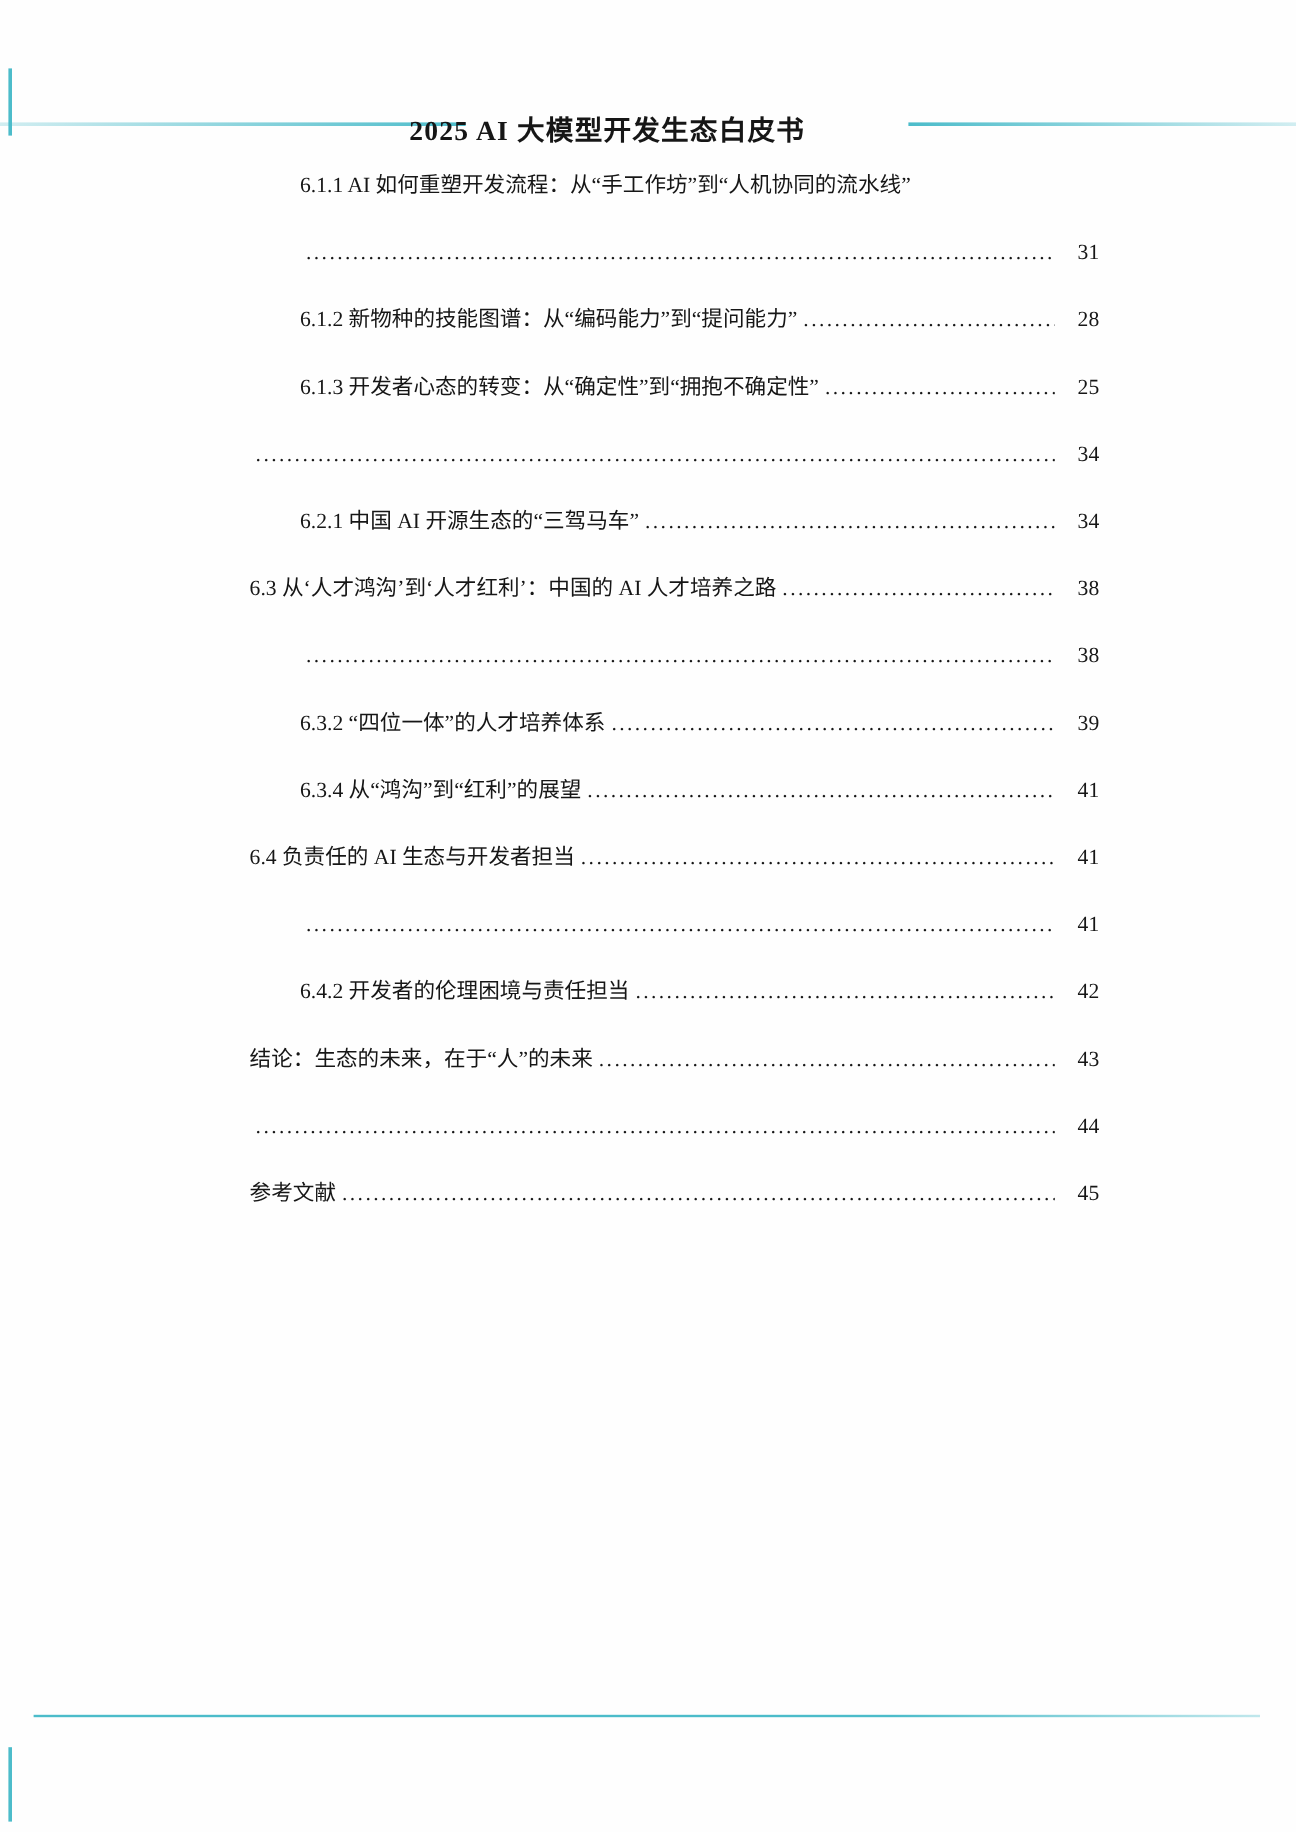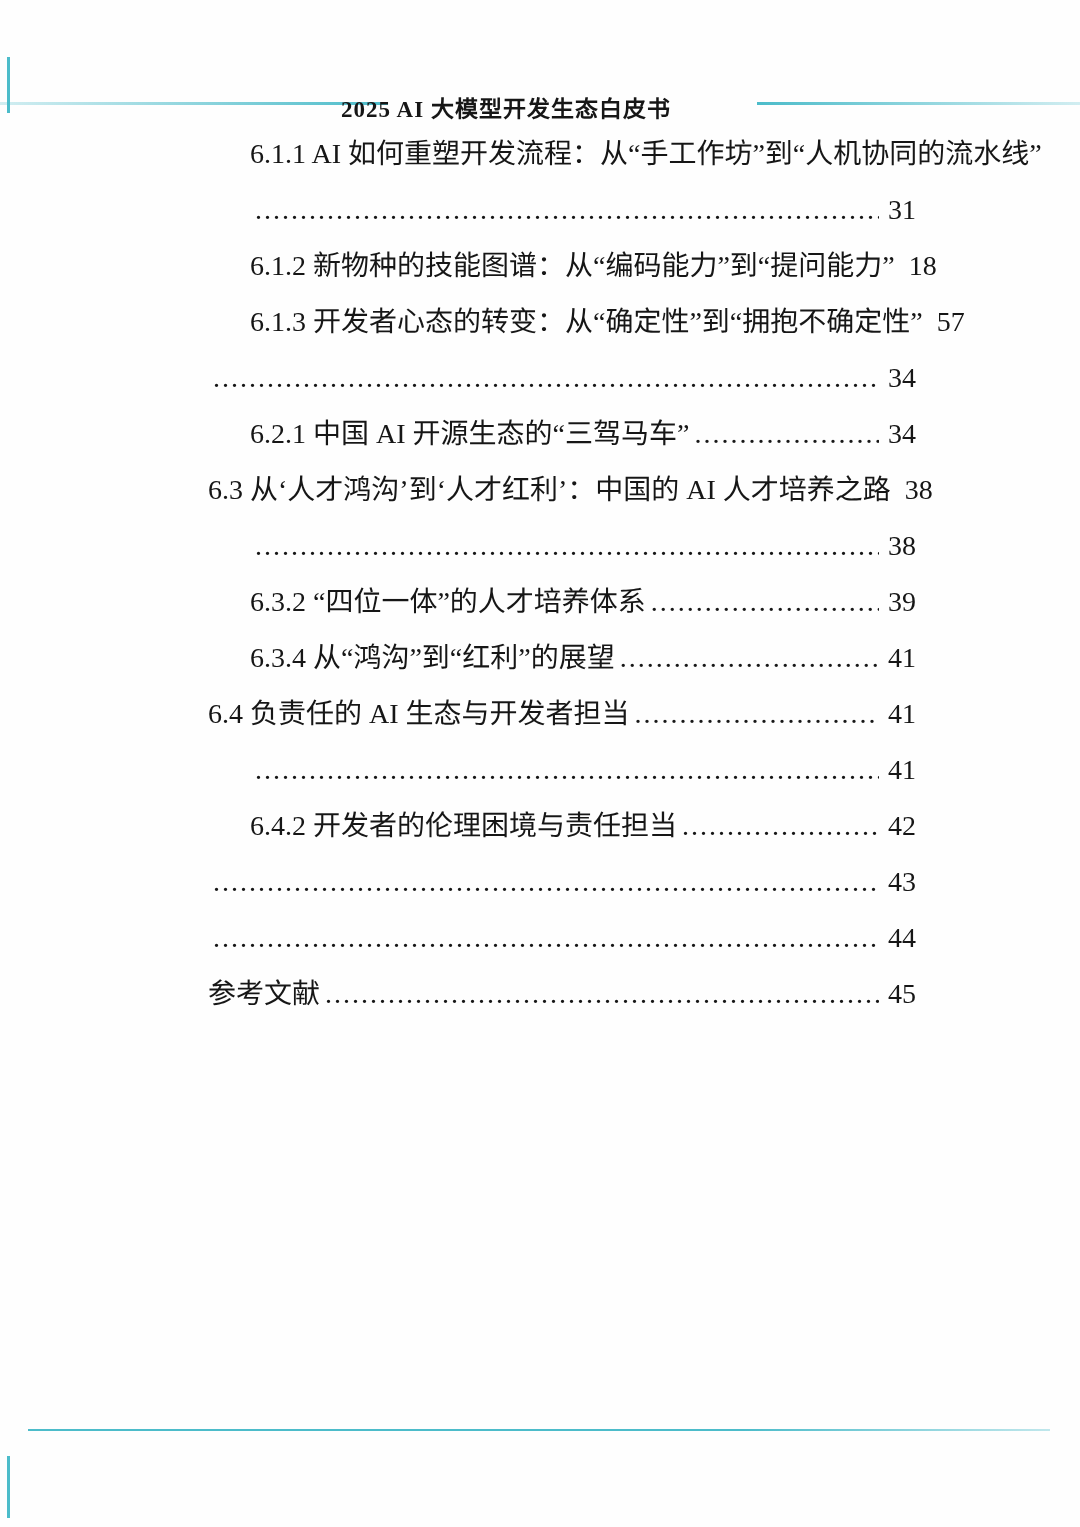--- a/index.html
+++ b/index.html
@@ -51,21 +51,21 @@
     letter-spacing: 1px;
     white-space: nowrap;
   }
 
   
   .toc {
     position: absolute;
     top: 126px;
     left: 208px;
     width: 708px;
-    font-size: 28px;
+    font-size: 18px;
     line-height: 56px;
   }
   .toc-row {
     display: flex;
     align-items: baseline;
   }
   .toc-row.indent-1 { padding-left: 42px; }
   .toc-row.wrap { display: block; }
   .toc-line2 {
     display: flex;
@@ -115,26 +115,26 @@
     <div class="toc-row indent-1 wrap">
       <div class="toc-line1"><span class="toc-label">6.1.1  AI 如何重塑开发流程：从“手工作坊”到“人机协同的流水线”</span></div>
       <div class="toc-line2">
         <span class="toc-dots"></span>
         <span class="toc-page">31</span>
       </div>
     </div>
     <div class="toc-row indent-1">
       <span class="toc-label">6.1.2 新物种的技能图谱：从“编码能力”到“提问能力”</span>
       <span class="toc-dots"></span>
-      <span class="toc-page">18</span>
+      <span class="toc-page">28</span>
     </div>
     <div class="toc-row indent-1">
       <span class="toc-label">6.1.3 开发者心态的转变：从“确定性”到“拥抱不确定性”</span>
       <span class="toc-dots"></span>
-      <span class="toc-page">57</span>
+      <span class="toc-page">25</span>
     </div>
     <div class="toc-row indent-0">
       <span class="toc-dots"></span>
       <span class="toc-page">34</span>
     </div>
     <div class="toc-row indent-1">
       <span class="toc-label">6.2.1 中国 AI 开源生态的“三驾马车”</span>
       <span class="toc-dots"></span>
       <span class="toc-page">34</span>
     </div>
@@ -165,20 +165,21 @@
     <div class="toc-row indent-1">
       <span class="toc-dots"></span>
       <span class="toc-page">41</span>
     </div>
     <div class="toc-row indent-1">
       <span class="toc-label">6.4.2 开发者的伦理困境与责任担当</span>
       <span class="toc-dots"></span>
       <span class="toc-page">42</span>
     </div>
     <div class="toc-row indent-0">
+      <span class="toc-label">结论：生态的未来，在于“人”的未来</span>
       <span class="toc-dots"></span>
       <span class="toc-page">43</span>
     </div>
     <div class="toc-row indent-0">
       <span class="toc-dots"></span>
       <span class="toc-page">44</span>
     </div>
     <div class="toc-row indent-0">
       <span class="toc-label">参考文献</span>
       <span class="toc-dots"></span>

